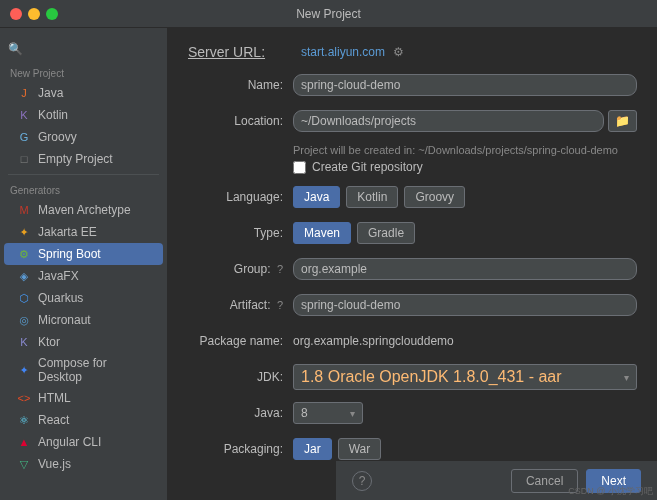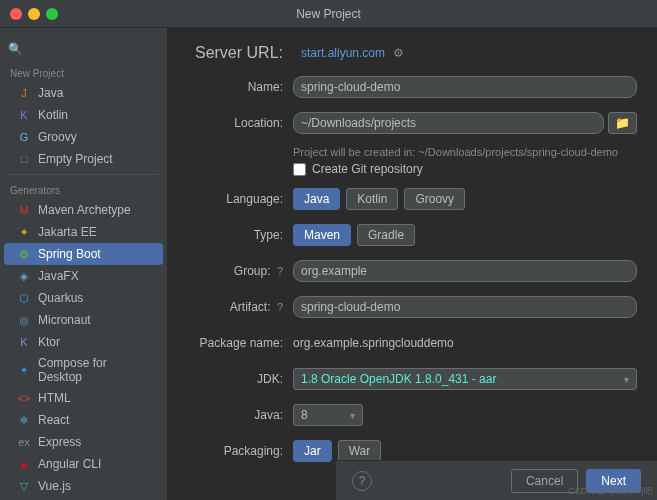--- a/index.html
+++ b/index.html
@@ -142,24 +142,25 @@
     }
 
     .server-url-row {
       display: flex;
       align-items: center;
       gap: 8px;
       margin-bottom: 12px;
     }
     .server-url-label {
       width: 105px;
-      text-align: right;
+      text-align: left;
       padding-right: 10px;
       color: #bbbbbb;
-      font-size: 16px;
+      font-size: 14px;
+      text-decoration: underline;
     }
     .server-url-link {
       color: #5b9bd5;
       font-size: 12px;
       cursor: pointer;
     }
     .gear-icon {
       color: #888;
       font-size: 12px;
       cursor: pointer;
@@ -237,21 +238,21 @@
       display: flex;
       align-items: center;
       background: #45494a;
       border: 1px solid #6a6e74;
       border-radius: 3px;
       padding: 3px 7px;
       cursor: pointer;
       gap: 6px;
       min-width: 200px;
     }
-    .jdk-select-text { color: #5eead4; font-size: 12px; flex: 1; }
+    .jdk-select-text { color: #fdba74; font-size: 16px; flex: 1; }
     .jdk-arrow { color: #888; font-size: 10px; }
 
     .java-version-select {
       display: flex;
       align-items: center;
       background: #45494a;
       border: 1px solid #6a6e74;
       border-radius: 3px;
       padding: 3px 7px;
       cursor: pointer;
@@ -420,24 +421,20 @@
         </div>
         <div class="sidebar-item">
           <span class="sidebar-icon icon-html">&lt;&gt;</span>
           <span>HTML</span>
         </div>
         <div class="sidebar-item">
           <span class="sidebar-icon icon-react">⚛</span>
           <span>React</span>
         </div>
         <div class="sidebar-item">
-          <span class="sidebar-icon icon-express">ex</span>
-          <span>Express</span>
-        </div>
-        <div class="sidebar-item">
           <span class="sidebar-icon icon-angular">▲</span>
           <span>Angular CLI</span>
         </div>
         <div class="sidebar-item">
           <span class="sidebar-icon icon-vue">▽</span>
           <span>Vue.js</span>
         </div>
         <div class="sidebar-item"></div>
       </div>
 

